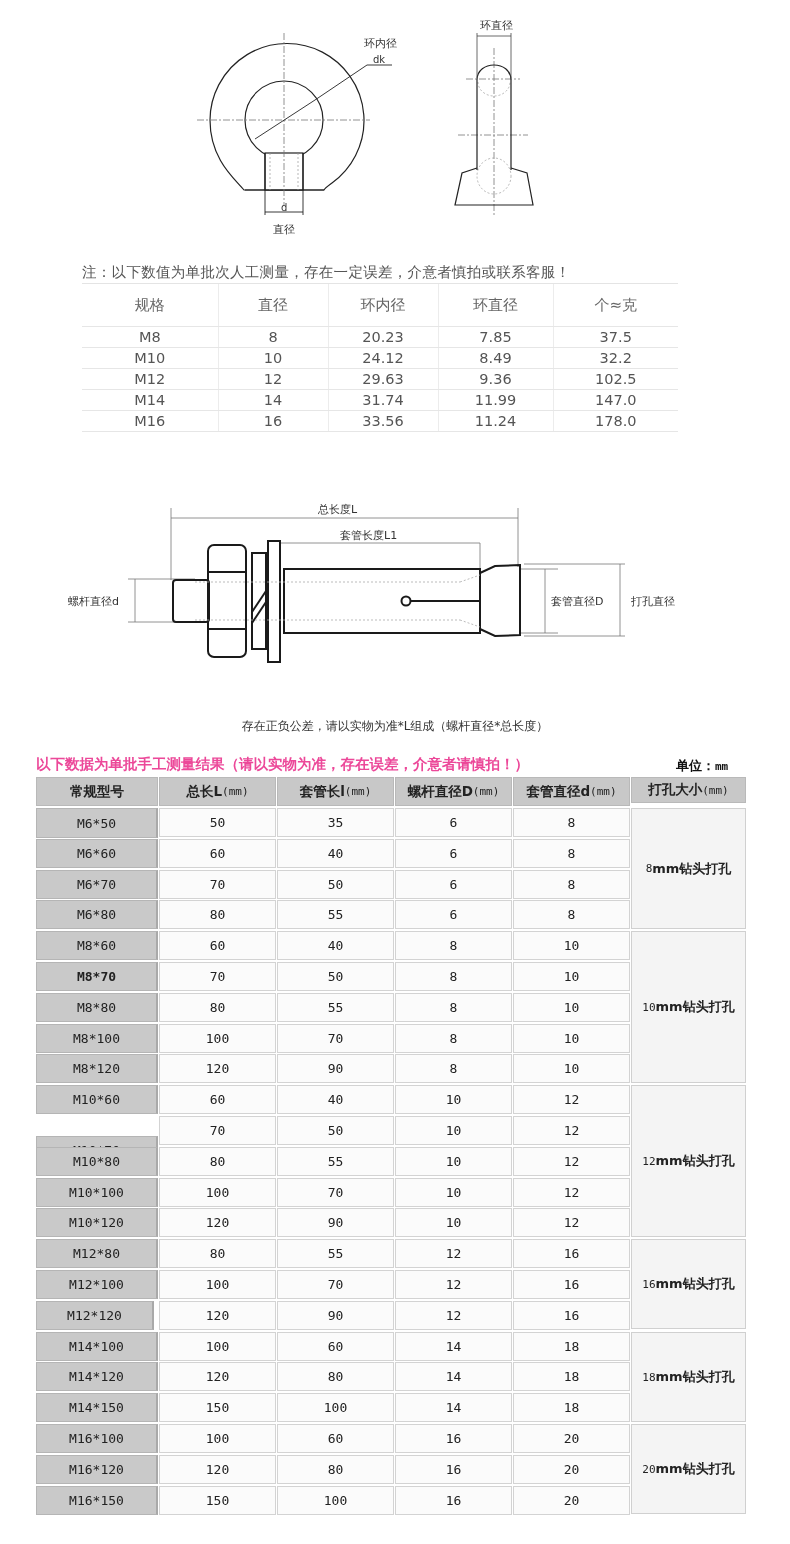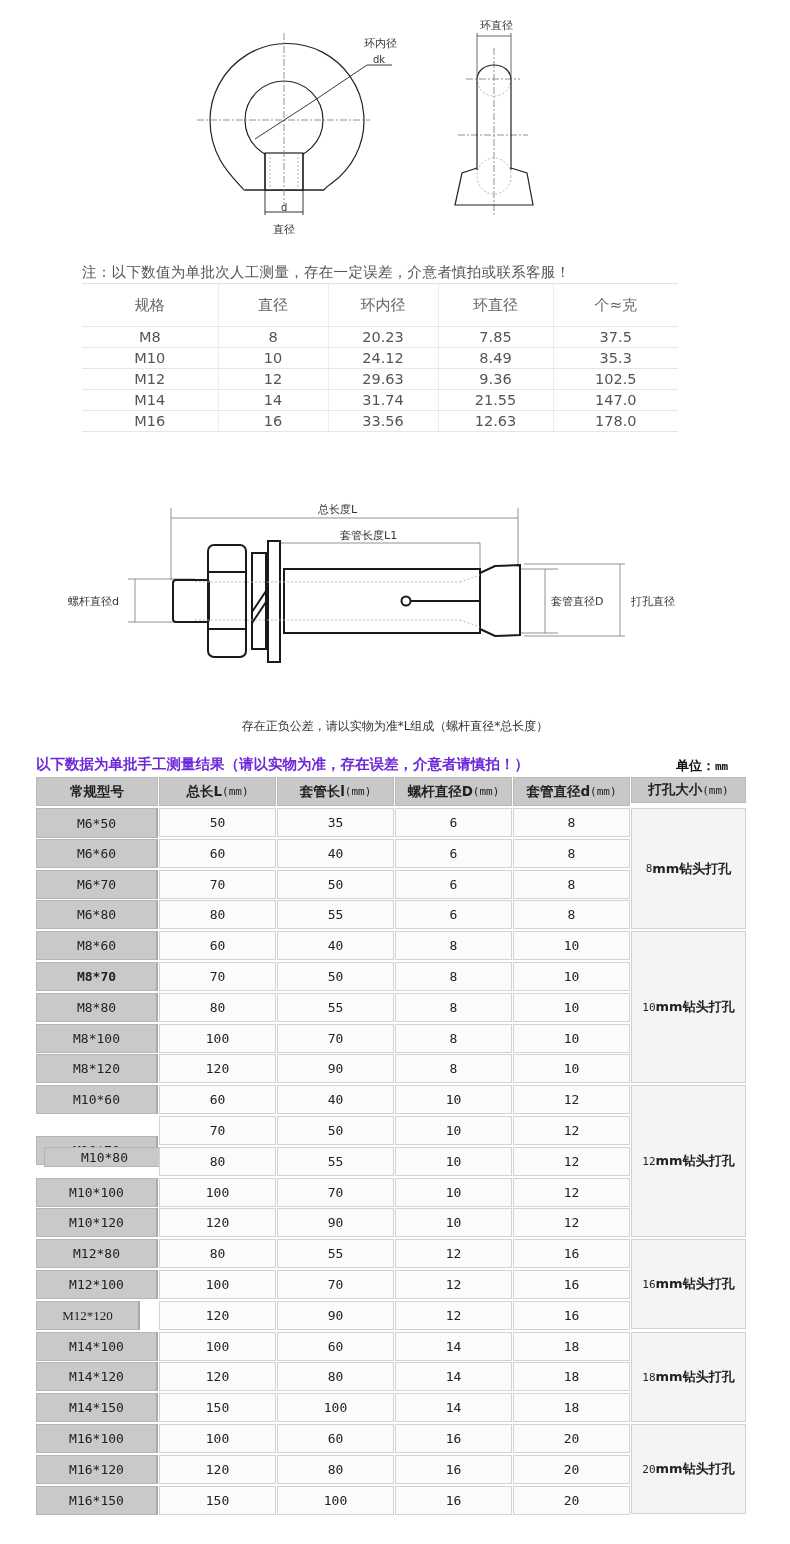--- a/index.html
+++ b/index.html
@@ -16,21 +16,21 @@
   table.eye td { text-align:center; color:#555; font-size:14.5px; padding:0; border-right:1px solid #ececec;
                  border-bottom:1px solid #e6e6e6; }
   table.eye tr.hdr td { height:42px; font-size:15px; color:#666; }
   table.eye tr.row td { height:20px; line-height:20px; }
   table.eye td:last-child { border-right:none;margin-left:16px; }
 
   
   #caption { left:0; top:718px; width:790px; text-align:center; font-size:12px; color:#333; }
 
   
-  #spec-title { left:36px; top:755px; font-size:14.5px; font-weight:bold; color:#6d28d9; white-space:nowrap; }
+  #spec-title { left:36px; top:755px; font-size:14.5px; font-weight:bold; color:#ec4899; white-space:nowrap; }
   #spec-unit { left:676px; top:757px; font-size:13px; font-weight:bold; color:#111; }
   #spec-unit .mm { font-family:"DejaVu Sans Mono", monospace; font-size:11px; }
 
   #spec-grid { left:36px; top:777px; width:710px; height:744px; }
   .cell { position:absolute; box-sizing:border-box; display:flex; align-items:center; justify-content:center;
           font-family:"DejaVu Sans Mono", monospace; font-size:13px; color:#222; }
   .cell.h { background:#c8c8c8; border:1px solid #b9b9b9; font-family:"DejaVu Sans", sans-serif;
             font-weight:bold; font-size:13.5px; color:#222; }
   .cell.m { background:#c9c9c9; border:1px solid #b5b5b5; border-right:2px solid #a9a9a9; }
   .cell.v { background:#fbfbfb; border:1px solid #d3d3d3; }
@@ -112,41 +112,41 @@
           <td>8</td>
           <td>20.23</td>
           <td>7.85</td>
           <td>37.5</td>
         </tr>
     <tr class="row">
           <td>M10</td>
           <td>10</td>
           <td>24.12</td>
           <td>8.49</td>
-          <td>35.3</td>
+          <td>32.2</td>
         </tr>
     <tr class="row">
           <td>M12</td>
           <td>12</td>
           <td>29.63</td>
           <td>9.36</td>
           <td>102.5</td>
         </tr>
     <tr class="row">
           <td>M14</td>
           <td>14</td>
           <td>31.74</td>
-          <td>21.55</td>
+          <td>11.99</td>
           <td>147.0</td>
         </tr>
     <tr class="row">
           <td>M16</td>
           <td>16</td>
           <td>33.56</td>
-          <td>12.63</td>
+          <td>11.24</td>
           <td>178.0</td>
         </tr>
   </tbody>
     </table>
 </div>
 
 <svg class="abs" style="left:0;top:490px" width="790" height="190" viewBox="0 490 790 190">
   <g stroke="#777" stroke-width="0.8" fill="none">
 
     <line x1="171" y1="508" x2="171" y2="580"></line>
@@ -397,21 +397,21 @@
     </div>
     <div class="cell v" style="left: 241px; top: 339px; width: 117px; height: 29px;">
       <span>50</span>
     </div>
     <div class="cell v" style="left: 359px; top: 339px; width: 117px; height: 29px;">
       <span>10</span>
     </div>
     <div class="cell v" style="left: 477px; top: 339px; width: 117px; height: 29px;">
       <span>12</span>
     </div>
-    <div class="cell m" style="left: 8px; top: 370px; width: 122px; height: 20px;">
+    <div class="cell m" style="left: 0px; top: 370px; width: 122px; height: 29px;">
       <span>M10*80</span>
     </div>
     <div class="cell v" style="left: 123px; top: 370px; width: 117px; height: 29px;">
       <span>80</span>
     </div>
     <div class="cell v" style="left: 241px; top: 370px; width: 117px; height: 29px;">
       <span>55</span>
     </div>
     <div class="cell v" style="left: 359px; top: 370px; width: 117px; height: 29px;">
       <span>10</span>
@@ -476,21 +476,21 @@
     </div>
     <div class="cell v" style="left: 241px; top: 493px; width: 117px; height: 29px;">
       <span>70</span>
     </div>
     <div class="cell v" style="left: 359px; top: 493px; width: 117px; height: 29px;">
       <span>12</span>
     </div>
     <div class="cell v" style="left: 477px; top: 493px; width: 117px; height: 29px;">
       <span>16</span>
     </div>
-    <div class="cell m" style="left: 0px; top: 524px; width: 104px; height: 29px; font-family: Liberation Serif, serif;">
+    <div class="cell m" style="left: 0px; top: 524px; width: 118px; height: 29px;">
       <span>M12*120</span>
     </div>
     <div class="cell v" style="left: 123px; top: 524px; width: 117px; height: 29px;">
       <span>120</span>
     </div>
     <div class="cell v" style="left: 241px; top: 524px; width: 117px; height: 29px;">
       <span>90</span>
     </div>
     <div class="cell v" style="left: 359px; top: 524px; width: 117px; height: 29px;">
       <span>12</span>

